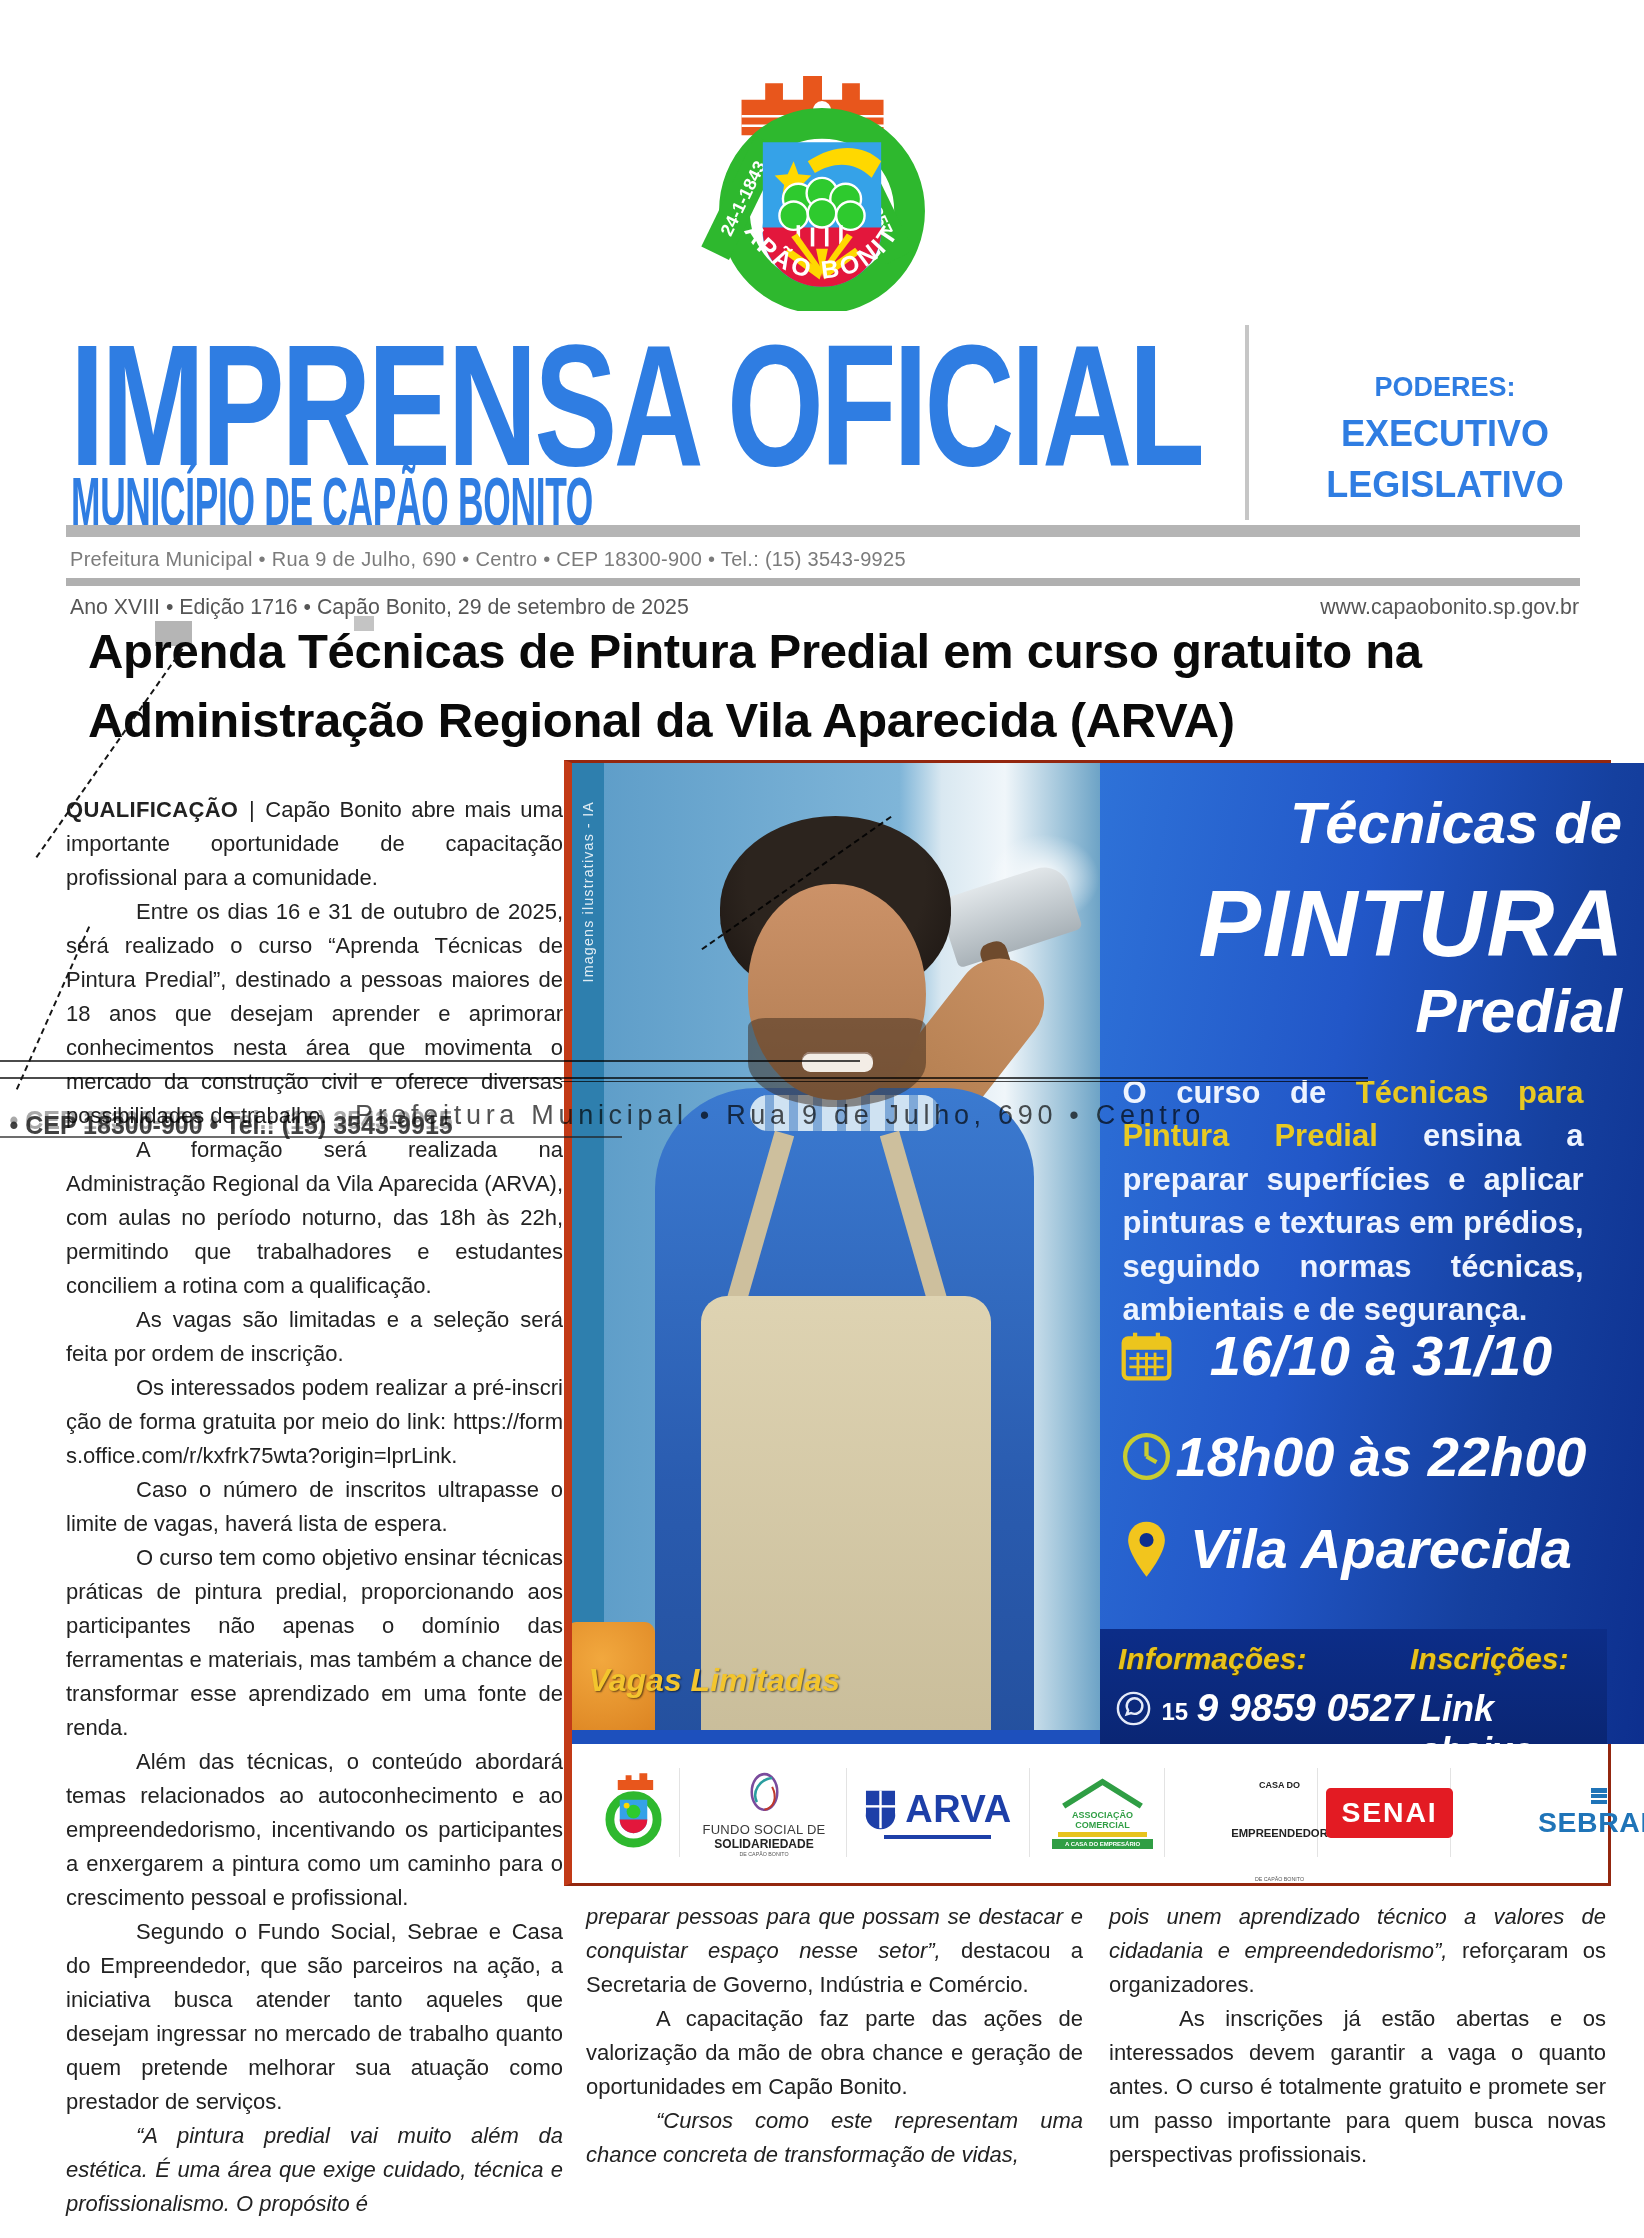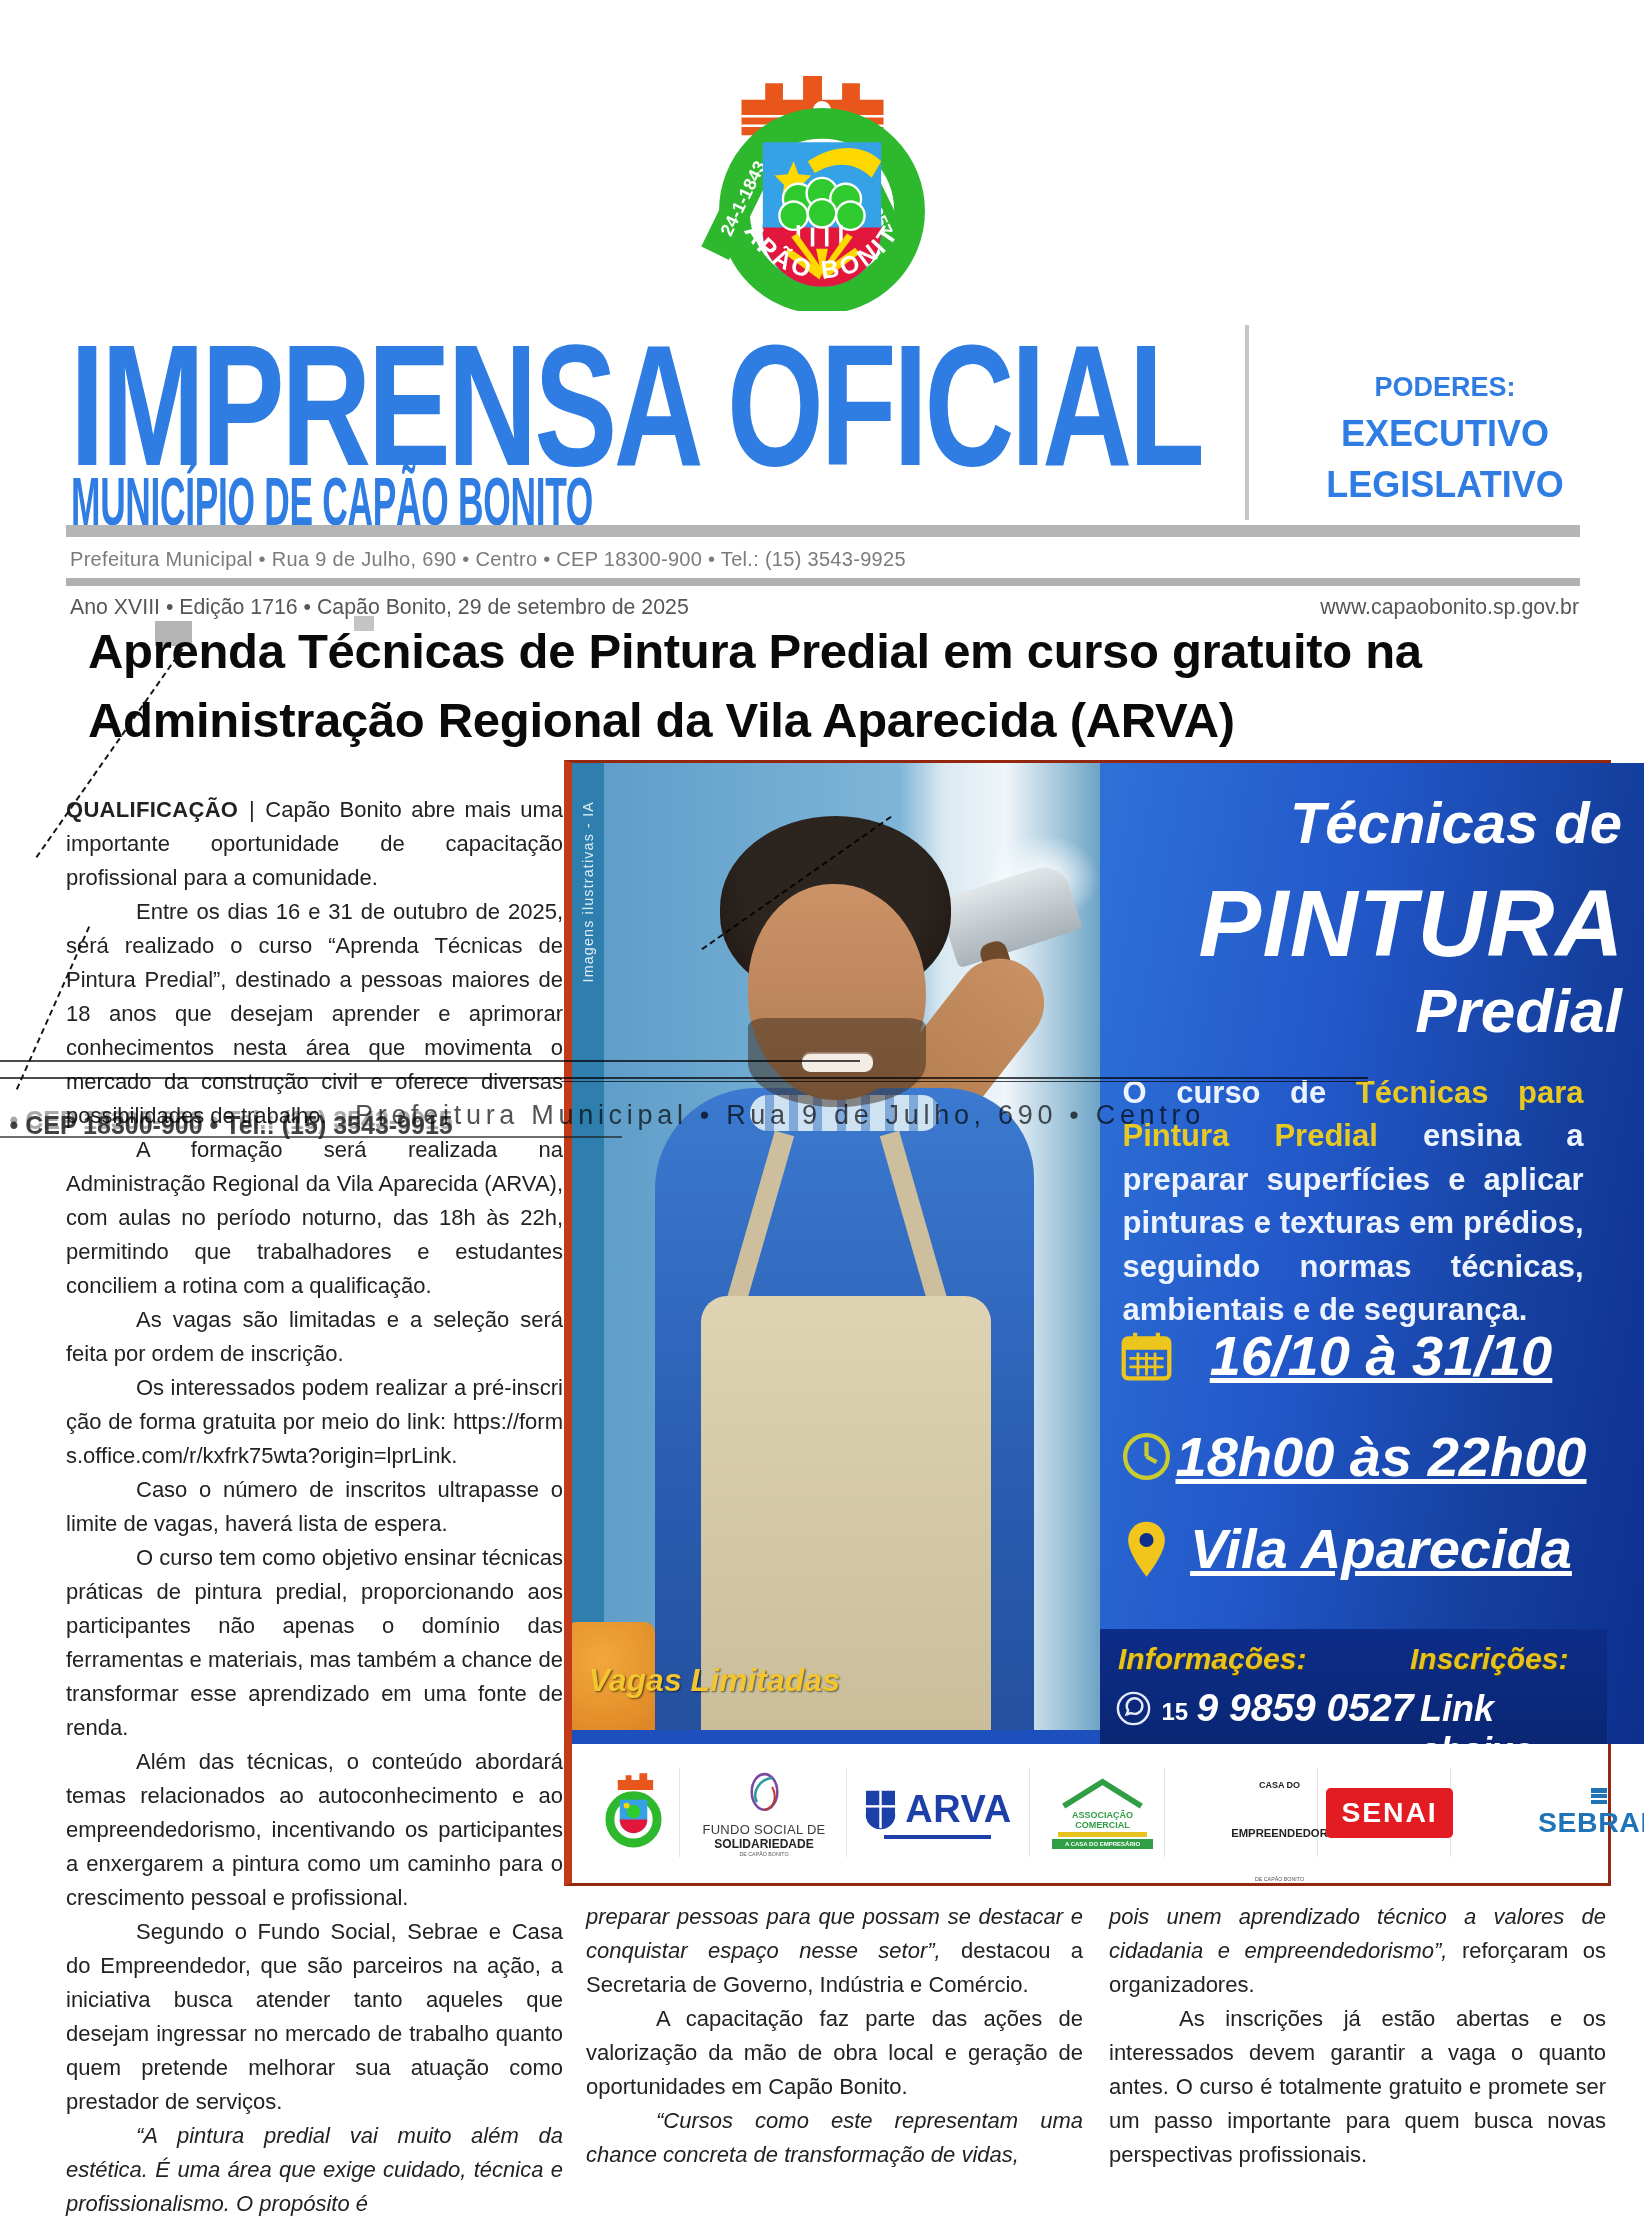--- a/index.html
+++ b/index.html
@@ -91,21 +91,21 @@
   .p-t1{right:24px;top:26px;width:450px;text-align:right;font-size:58px;font-style:italic;
         font-weight:600;color:#fff;}
   .p-t2{right:21.3px;top:107px;width:462px;text-align:right;font-size:94px;font-style:italic;
         font-weight:800;color:#fff;letter-spacing:1.2px;}
   .p-t3{right:24px;top:212px;width:450px;text-align:right;font-size:62px;font-style:italic;
         font-weight:600;color:#fff;}
   .p-desc{left:22.5px;top:308px;width:461px;font-size:31px;line-height:1.40;font-weight:600;
           text-align:justify;color:#eef4ff;}
   .p-desc .hl{color:#e8c922;font-weight:800;}
   .info-row{left:18px;width:469px;display:flex;align-items:center;}
-  .info-row .txt{flex:1;text-align:center;font-size:56px;font-style:italic;font-weight:800;color:#fff;text-decoration:underline;}
+  .info-row .txt{flex:1;text-align:center;font-size:56px;font-style:italic;font-weight:800;color:#fff;}
   .ir1{top:560px;} .ir2{top:661px;} .ir3{top:753px;}
   .p-foot{left:0;top:866px;width:507px;height:115px;
           background:linear-gradient(#0c2d88,#0a2674);}
   .f-lbl{font-size:30px;font-style:italic;font-weight:800;color:#e8c31d;
          text-shadow:0.6px 0.6px 0 #5a4a00;}
   .f-info{left:18px;top:13px;}
   .f-insc{left:310px;top:13px;}
   .f-phone{left:14.2px;top:57px;display:flex;align-items:center;gap:8.3px;color:#fff;}
   .f-ddd{font-size:24px;font-weight:700;margin-top:8.3px;}
   .f-num{font-size:39px;font-weight:800;font-style:italic;}
@@ -396,21 +396,21 @@
             <div></div>
             <div></div>
           </div>
         <span class="sebrae-txt">SEBRAE</span>
       </div>
     </div>
   </div>
 
   <div class="abs mid-col">
     <p><span class="it">preparar pessoas para que possam se destacar e conquistar espaço nesse setor”, </span><span>destacou a Secretaria de Governo, Indústria e Comércio.</span></p>
-    <p class="ind">A capacitação faz parte das ações de valorização da mão de obra local e geração de oportunidades em Capão Bonito.</p>
+    <p class="ind">A capacitação faz parte das ações de valorização da mão de obra chance e geração de oportunidades em Capão Bonito.</p>
     <p class="ind it">“Cursos como este representam uma chance concreta de transformação de vidas,</p>
   </div>
 
   <div class="abs right-col">
     <p><span class="it">pois unem aprendizado técnico a valores de cidadania e empreendedorismo”, </span><span>reforçaram os organizadores.</span></p>
     <p class="ind">As inscrições já estão abertas e os interessados devem garantir a vaga o quanto antes. O curso é totalmente gratuito e promete ser um passo importante para quem busca novas perspectivas profissionais.</p>
   </div>
 
   <div class="abs ghost ghost-l">• CEP 18300-900 • Tel.: (15) 3543-9915</div>
   <div class="abs ghost ghost-r">Prefeitura Municipal • Rua 9 de Julho, 690 • Centro</div>

